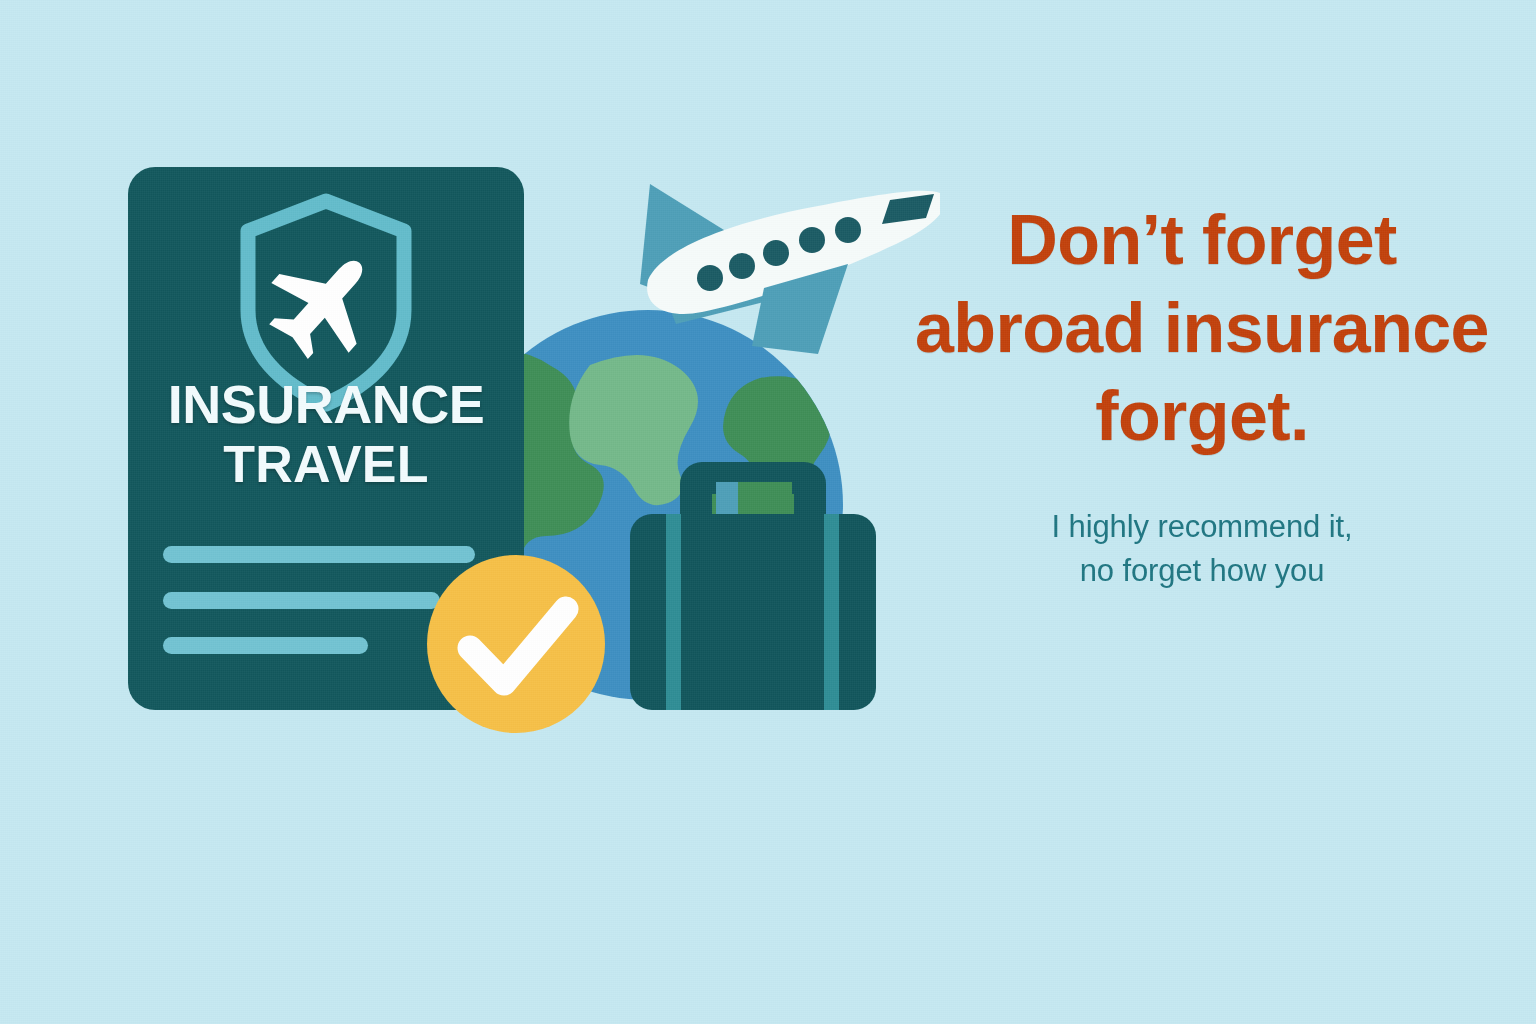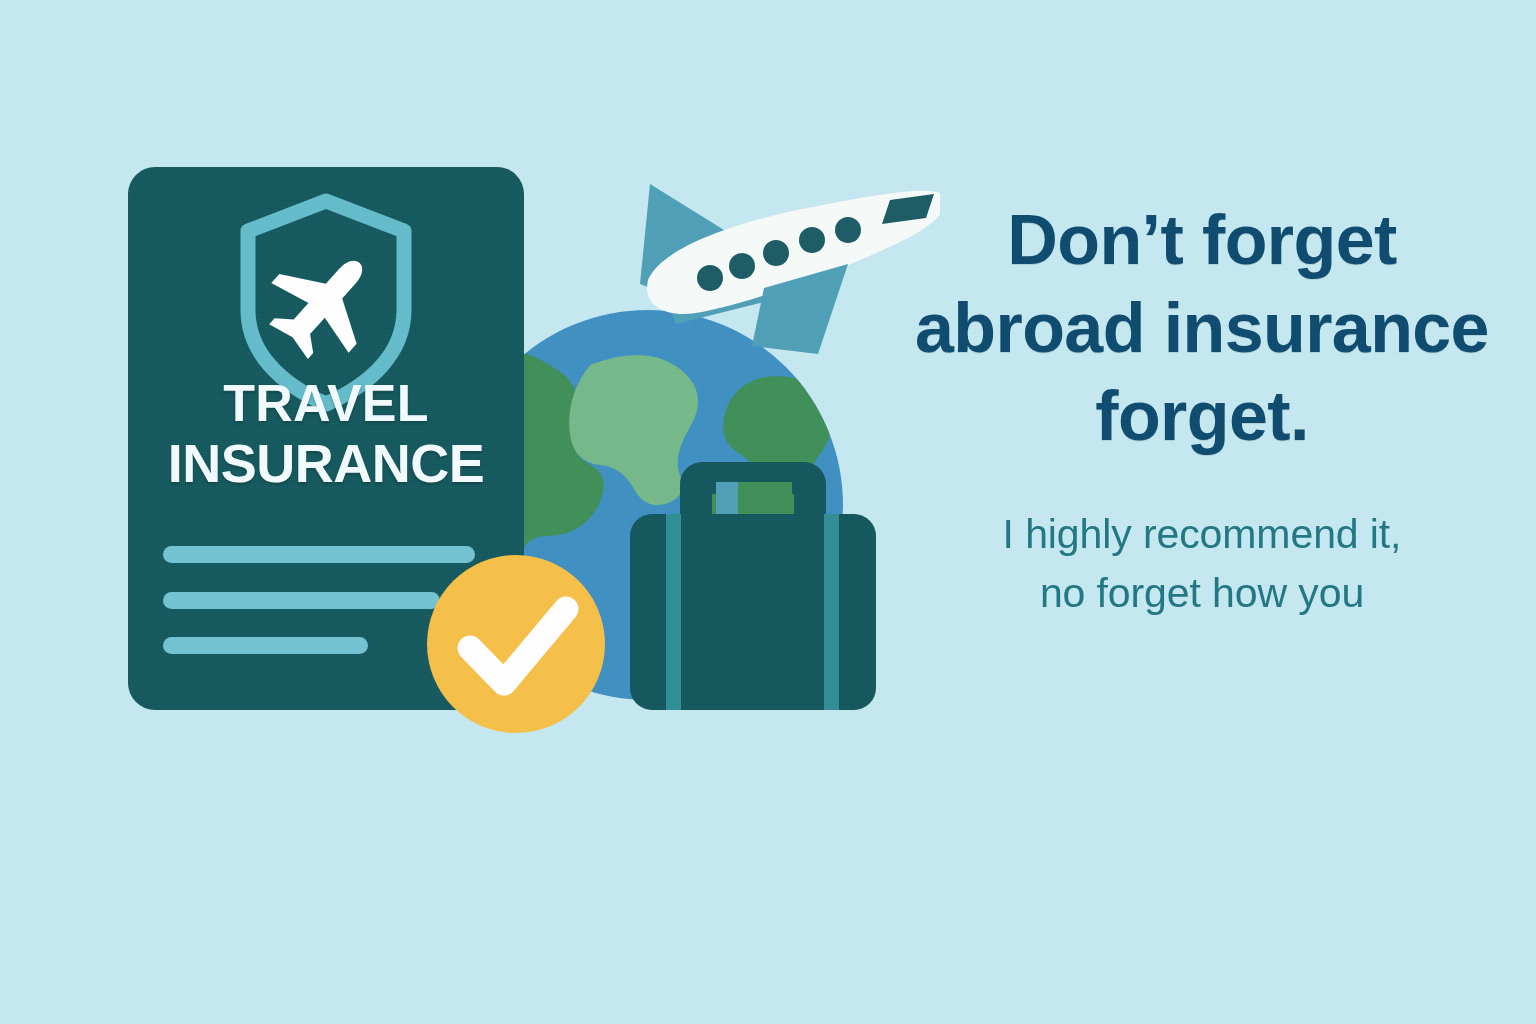--- a/index.html
+++ b/index.html
@@ -41,33 +41,33 @@
 
   
   .textblock {
     position: absolute;
     left: 912px;
     top: 196px;
     width: 580px;
     text-align: center;
   }
   .headline {
-    color: #0c4a6e;
+    color: #c2410c;
     font-size: 70px;
     font-weight: 700;
     line-height: 1.26;
     letter-spacing: -0.6px;
     margin: 0;
     text-shadow: 0 1px 0 rgba(0,0,0,0.10);
   }
   .headline .ln { display: block; white-space: nowrap; }
   .subcopy {
     margin: 44px 0 0 0;
     color: #1f7682;
-    font-size: 41px;
+    font-size: 31px;
     font-weight: 400;
     line-height: 1.44;
     letter-spacing: -0.1px;
   }
   .subcopy .ln { display: block; white-space: nowrap; }
 
   
   .card-title {
     position: absolute;
     left: 128px;
@@ -184,22 +184,22 @@
       </g>
 
       <g>
         <circle cx="516" cy="644" r="89" fill="#f6c047"></circle>
         <path d="M470 648 L504 683 L566 609" fill="none" stroke="#ffffff" stroke-width="25" stroke-linecap="round" stroke-linejoin="round"></path>
       </g>
     </svg>
   </div>
 
   <div class="card-title">
+    <span class="ln wide">INSURANCE</span>
     <span class="ln">TRAVEL</span>
-    <span class="ln wide">INSURANCE</span>
   </div>
 
   <div class="textblock">
     <h1 class="headline">
       <span class="ln">Don’t forget</span>
       <span class="ln">abroad insurance</span>
       <span class="ln">forget.</span>
     </h1>
     <p class="subcopy">
       <span class="ln">I highly recommend it,</span>

